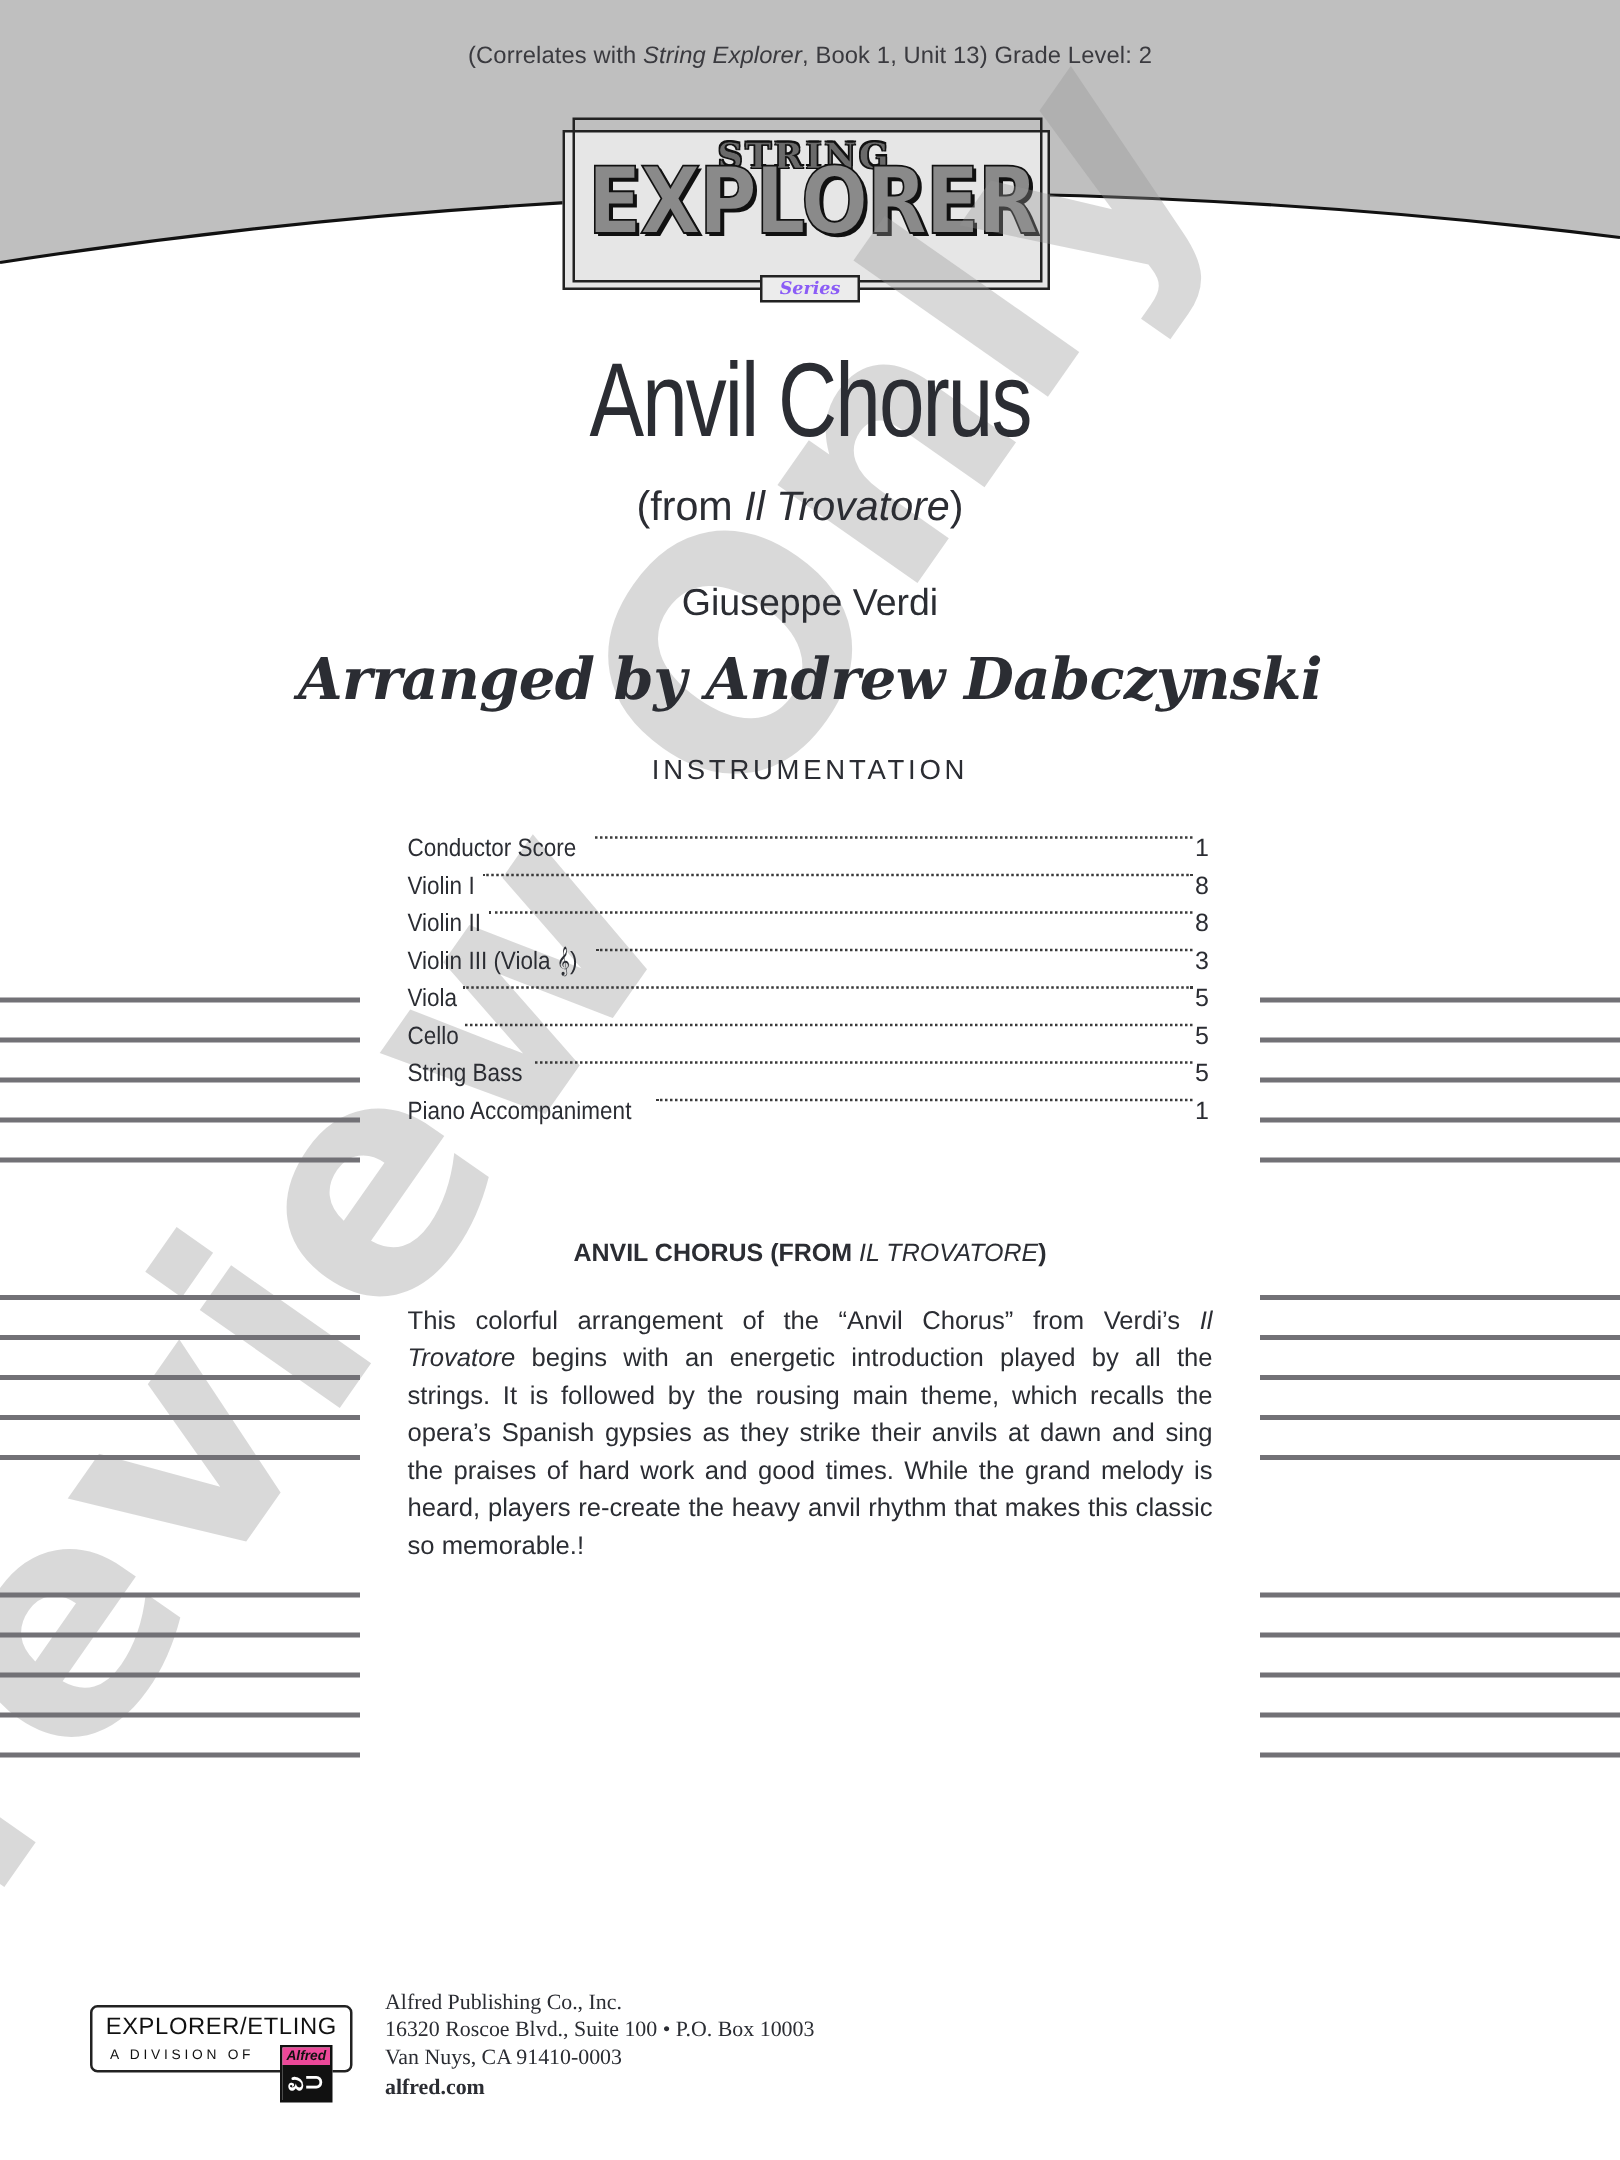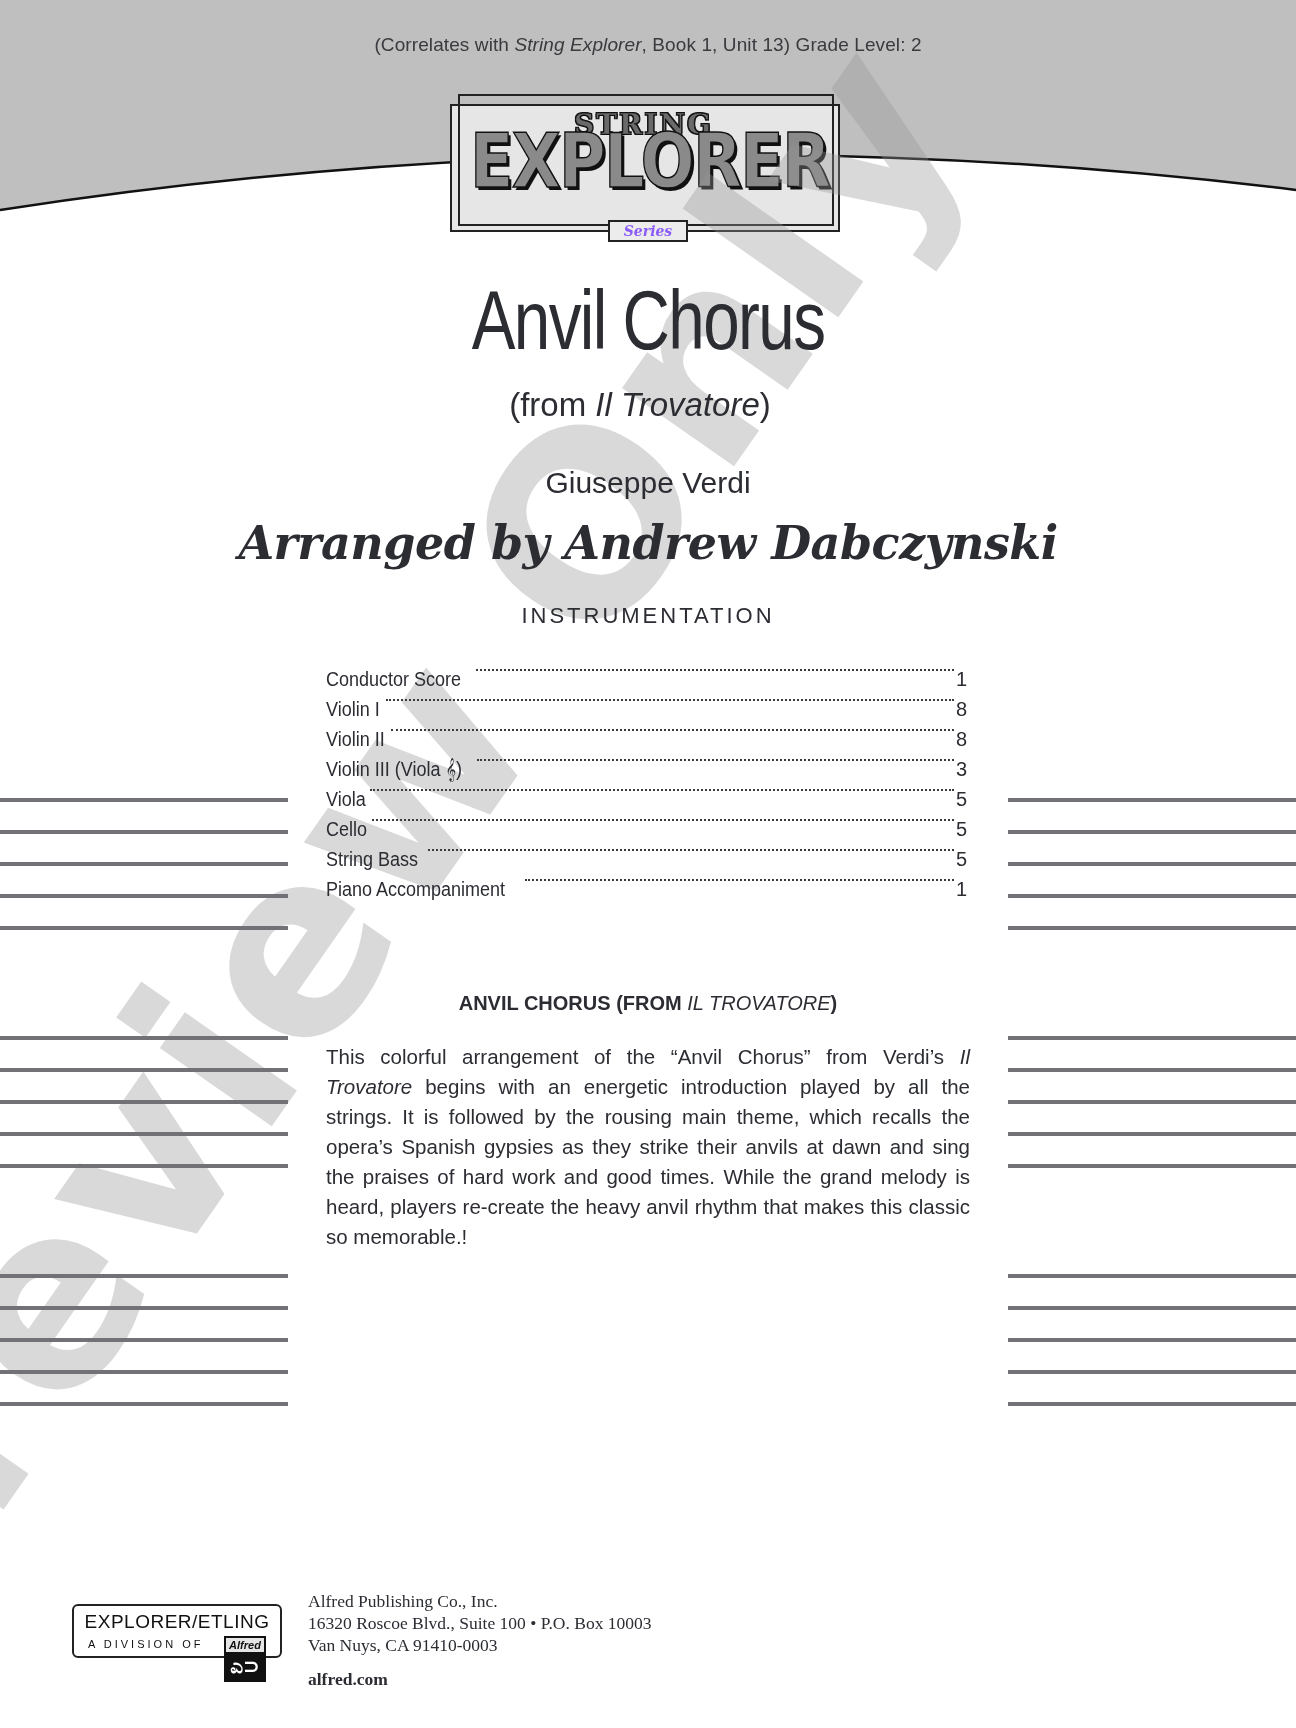--- a/index.html
+++ b/index.html
@@ -120,31 +120,31 @@
     }
     .footer-logo .division {
       position: absolute; left: 14px; top: 32px; font-size: 11px; letter-spacing: 3px; color: #111;
     }
     .alfred-badge {
       position: absolute; left: 224px; top: 1636px; width: 42px; height: 46px;
       border: 2px solid #111; background: #fff; box-sizing: border-box;
     }
     .alfred-badge .word {
       font-size: 11px; font-weight: bold; font-style: italic; text-align: center;
-      background: #e5e5e5; color: #111; height: 14px; line-height: 14px;
+      background: #ec4899; color: #111; height: 14px; line-height: 14px;
     }
     .alfred-badge .mark {
       background: #111; color: #fff; height: 28px; text-align: center;
       font-size: 20px; line-height: 28px; font-weight: bold;
     }
     .publisher {
       position: absolute; left: 308px; top: 1590px;
       font-family: "Liberation Serif", serif; font-size: 17.5px; line-height: 22px; color: #2b2d33;
     }
-    .publisher .site { font-weight: bold; margin-top: 12px; }
+    .publisher .site { font-weight: bold; margin-top: 2px; }
   </style>
 </head>
 <body>
 
 <div class="header-band">
   <svg width="1296" height="240" viewBox="0 0 1296 240">
     <path d="M0,0 L1296,0 L1296,190 Q648,110 0,210 Z" fill="#bfbfbf"></path>
     <path d="M0,210 Q648,110 1296,190" fill="none" stroke="#111" stroke-width="2.5"></path>
   </svg>
 </div>

